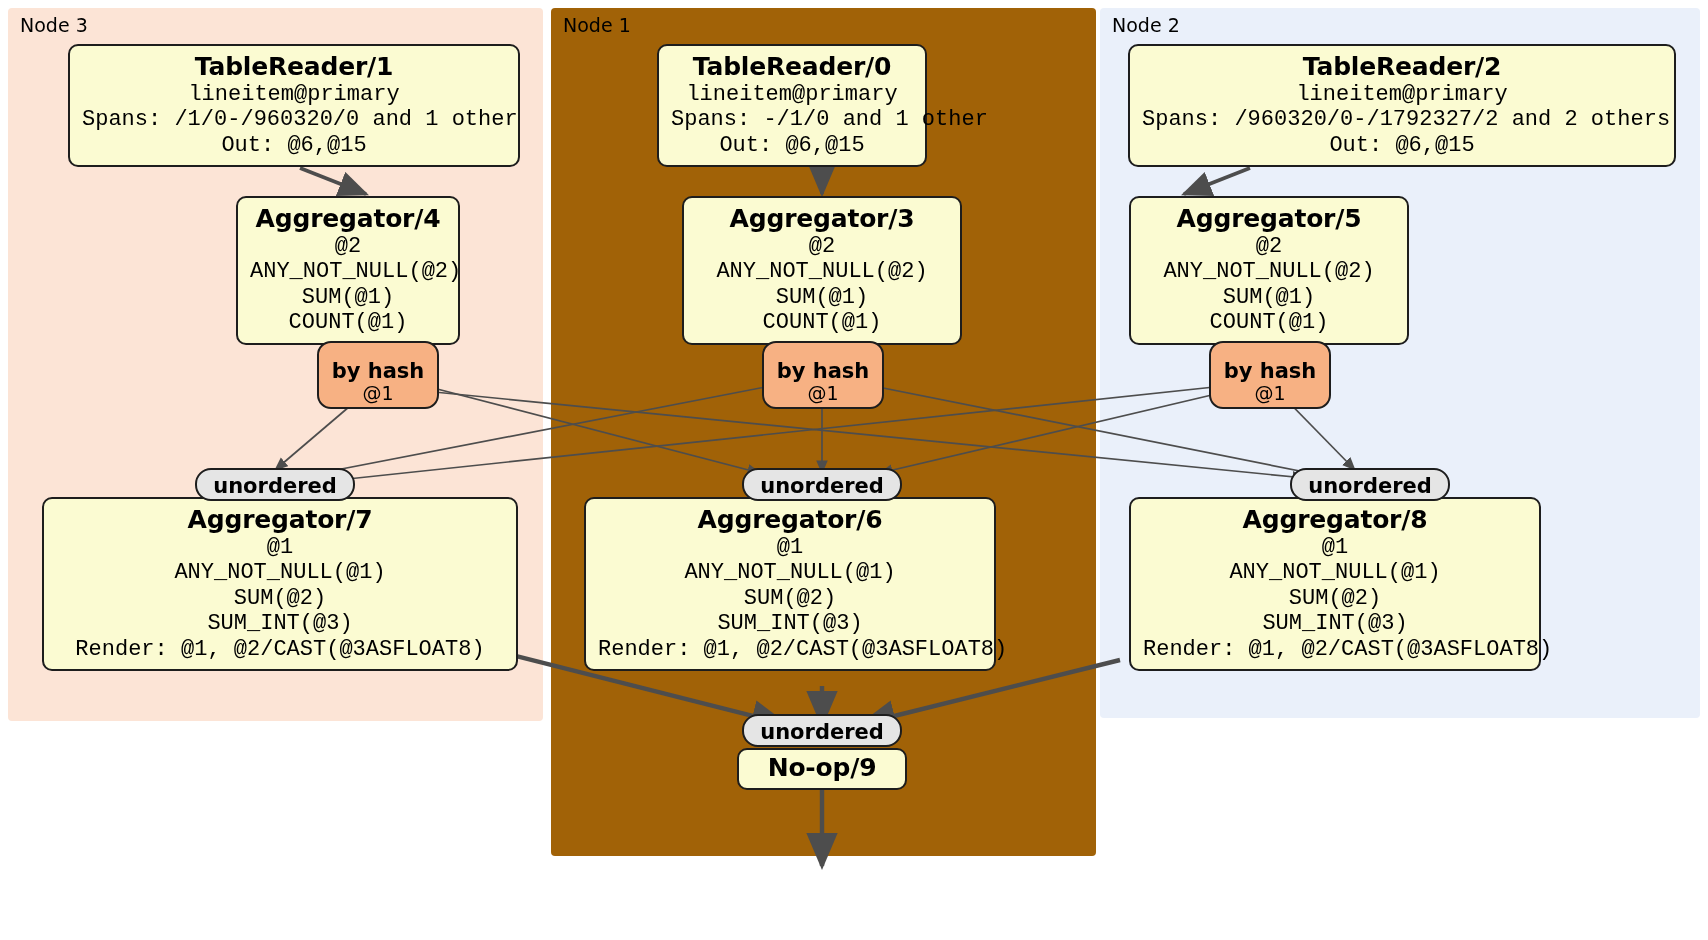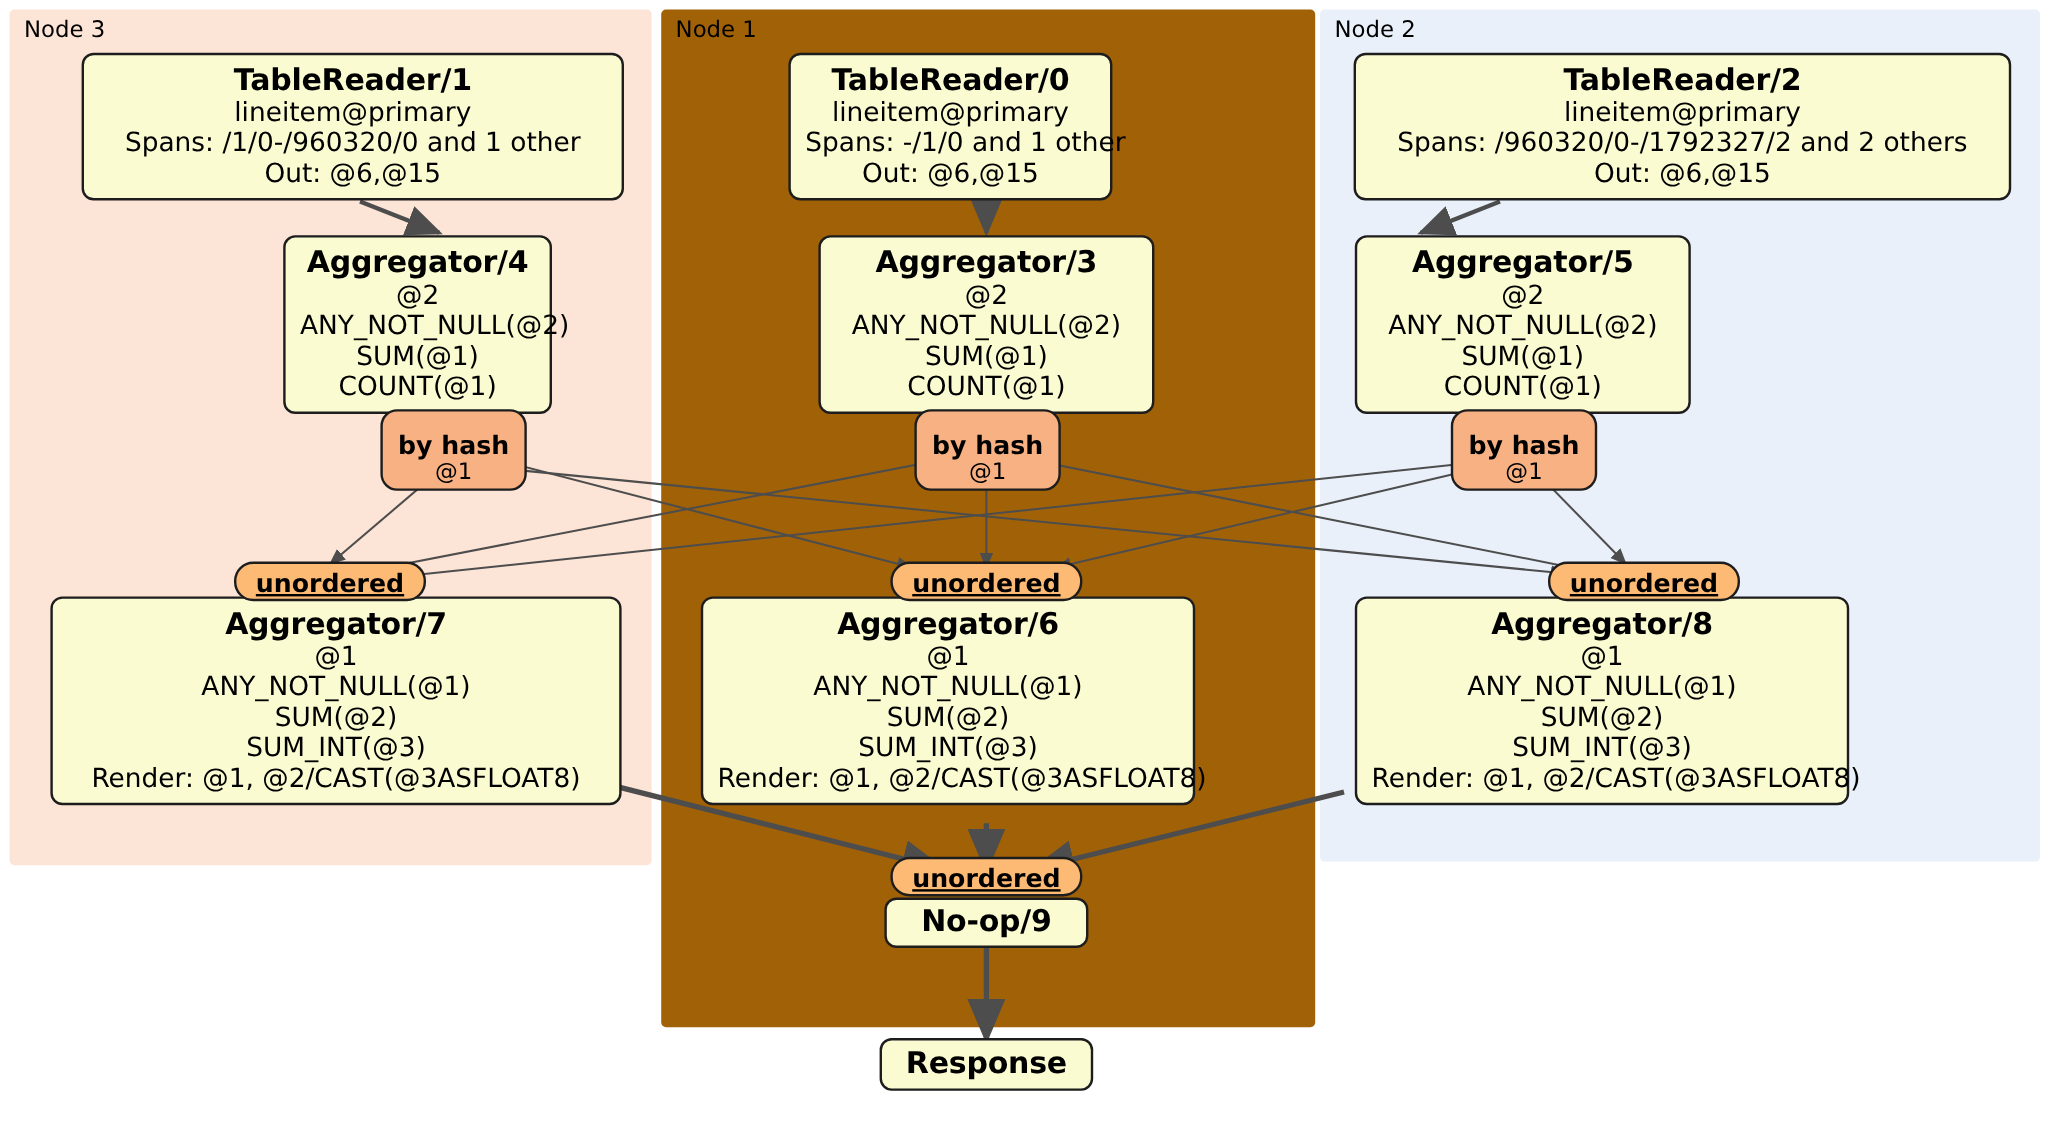--- a/index.html
+++ b/index.html
@@ -52,20 +52,21 @@
     font-weight: bold;
     font-size: 25px;
     line-height: 1.18;
     letter-spacing: -0.2px;
     white-space: nowrap;
   }
   .proc .ln {
     font-size: 22px;
     line-height: 1.16;
     white-space: nowrap;
+    font-family: Liberation Mono, monospace;
   }
 
   
   .pill {
     position: absolute;
     box-sizing: border-box;
     border: 2px solid #1d1d1d;
     border-radius: 13px;
     text-align: center;
     z-index: 9;
@@ -81,24 +82,23 @@
     font-size: 21px;
     line-height: 1.1;
     white-space: nowrap;
   }
   .pill.hash .s {
     font-size: 19px;
     line-height: 1.08;
     white-space: nowrap;
   }
   .pill.unord {
-    background: #fdba74;
+    background: #e5e5e5;
     border-radius: 16px;
     padding: 3px 14px 0 14px;
-    text-decoration: underline;
   }
   .pill.unord .t {
     font-weight: bold;
     font-size: 21px;
     line-height: 1.25;
     white-space: nowrap;
   }
 
   
   #edges {
@@ -260,17 +260,14 @@
   </div>
 
   <div class="pill unord" style="left:742px; top:714px; width:160px;">
     <div class="t">unordered</div>
   </div>
 
   <div class="proc" id="noop9" style="left:737px; top:748px; width:170px; padding:3px 12px 5px 12px;">
     <div class="ttl">No-op/9</div>
   </div>
 
-  <div class="proc" id="response" style="left:733px; top:865px; width:178px; padding:4px 12px 6px 12px;">
-    <div class="ttl">Response</div>
-  </div>
 
 </div>
 
 </body></html>

